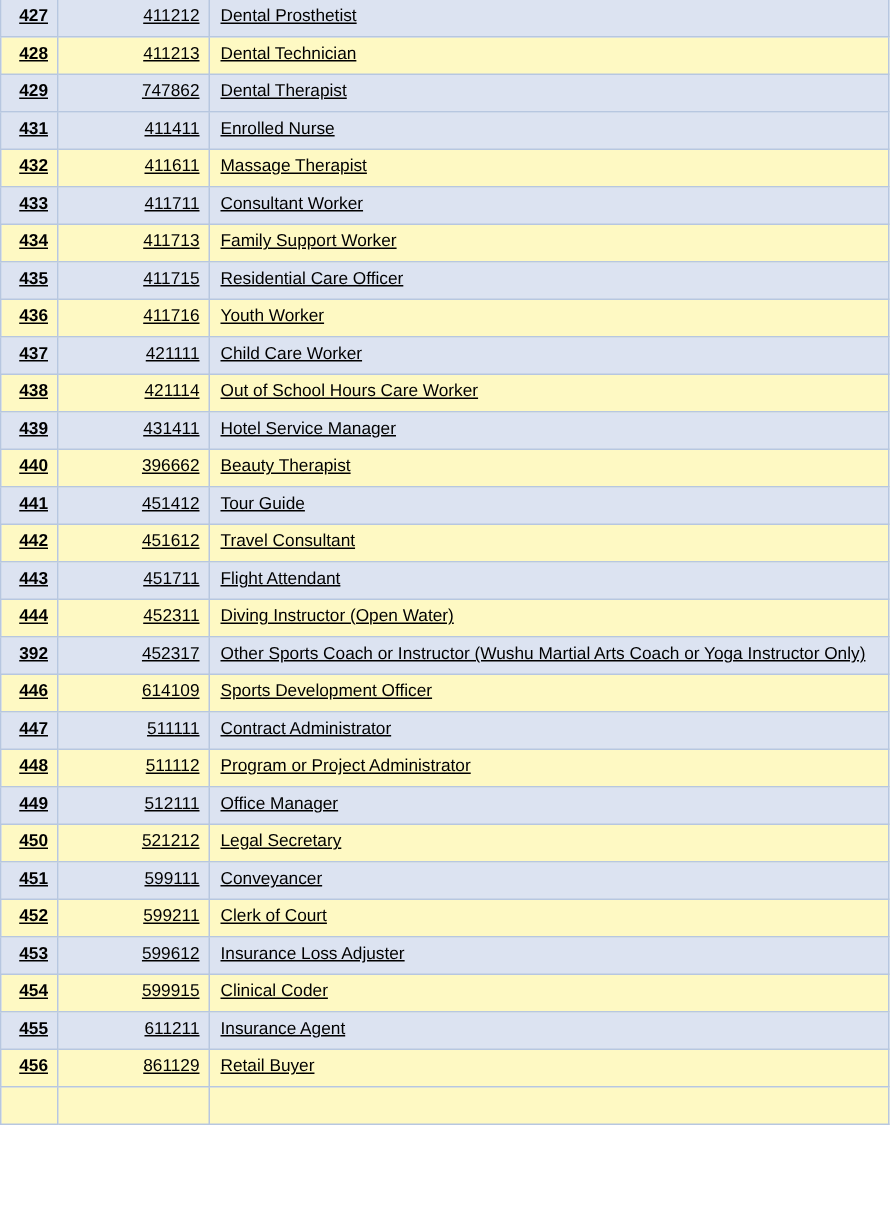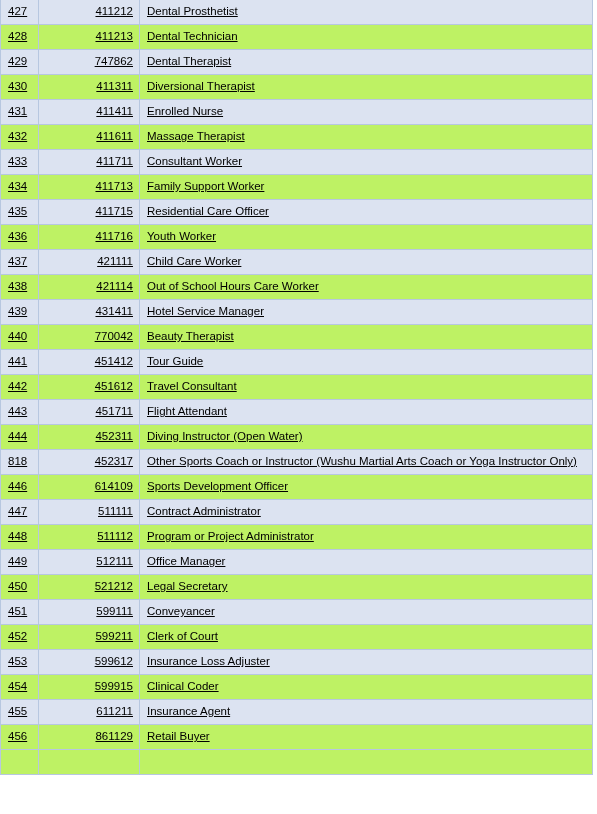--- a/index.html
+++ b/index.html
@@ -35,42 +35,42 @@
     table-layout: fixed;
     font-size: 11.5px;
     color: #000000;
   }
 
   table.occupation-table col.col-index { width: 38px; }
   table.occupation-table col.col-code  { width: 101px; }
   table.occupation-table col.col-name  { width: 453px; }
 
   table.occupation-table tr {
-    background: #bef264;
+    background: #fef9c3;
   }
   table.occupation-table tr.shaded {
     background: #dce3f1;
   }
 
   table.occupation-table td {
     border: 1px solid #b7c7e0;
     padding: 0;
     vertical-align: top;
     height: 24px;
   }
 
   .cell-inner {
     display: block;
     padding: 4px 6px 4px 7px;
     line-height: 15px;
   }
 
   .cell-index .cell-inner {
-    font-weight: normal;
-    text-align: left;
+    font-weight: bold;
+    text-align: right;
     padding-left: 7px;
     white-space: nowrap;
   }
   .cell-code .cell-inner {
     padding-left: 7px;
     white-space: nowrap;
     text-align: right;
   }
   .cell-name .cell-inner {
     padding-left: 7px;
@@ -122,31 +122,20 @@
             <td class="cell-index">
               <span class="cell-inner u">429</span>
             </td>
             <td class="cell-code">
               <span class="cell-inner u">747862</span>
             </td>
             <td class="cell-name">
               <span class="cell-inner u">Dental Therapist</span>
             </td>
           </tr>
-          <tr class="">
-            <td class="cell-index">
-              <span class="cell-inner u">430</span>
-            </td>
-            <td class="cell-code">
-              <span class="cell-inner u">411311</span>
-            </td>
-            <td class="cell-name">
-              <span class="cell-inner u">Diversional Therapist</span>
-            </td>
-          </tr>
           <tr class="shaded">
             <td class="cell-index">
               <span class="cell-inner u">431</span>
             </td>
             <td class="cell-code">
               <span class="cell-inner u">411411</span>
             </td>
             <td class="cell-name">
               <span class="cell-inner u">Enrolled Nurse</span>
             </td>
@@ -237,21 +226,21 @@
             </td>
             <td class="cell-name">
               <span class="cell-inner u">Hotel Service Manager</span>
             </td>
           </tr>
           <tr class="">
             <td class="cell-index">
               <span class="cell-inner u">440</span>
             </td>
             <td class="cell-code">
-              <span class="cell-inner u">770042</span>
+              <span class="cell-inner u">396662</span>
             </td>
             <td class="cell-name">
               <span class="cell-inner u">Beauty Therapist</span>
             </td>
           </tr>
           <tr class="shaded">
             <td class="cell-index">
               <span class="cell-inner u">441</span>
             </td>
             <td class="cell-code">
@@ -289,21 +278,21 @@
             </td>
             <td class="cell-code">
               <span class="cell-inner u">452311</span>
             </td>
             <td class="cell-name">
               <span class="cell-inner u">Diving Instructor (Open Water)</span>
             </td>
           </tr>
           <tr class="shaded">
             <td class="cell-index">
-              <span class="cell-inner u">818</span>
+              <span class="cell-inner u">392</span>
             </td>
             <td class="cell-code">
               <span class="cell-inner u">452317</span>
             </td>
             <td class="cell-name">
               <span class="cell-inner u">Other Sports Coach or Instructor (Wushu Martial Arts Coach or Yoga Instructor Only)</span>
             </td>
           </tr>
           <tr class="">
             <td class="cell-index">

